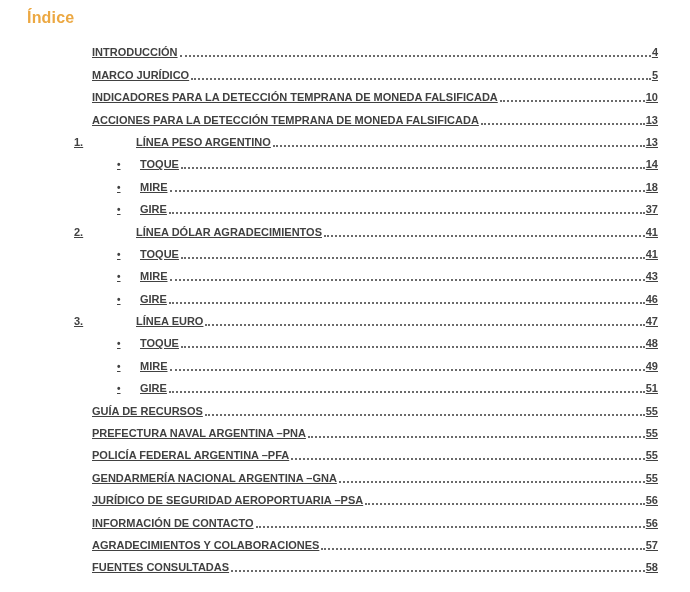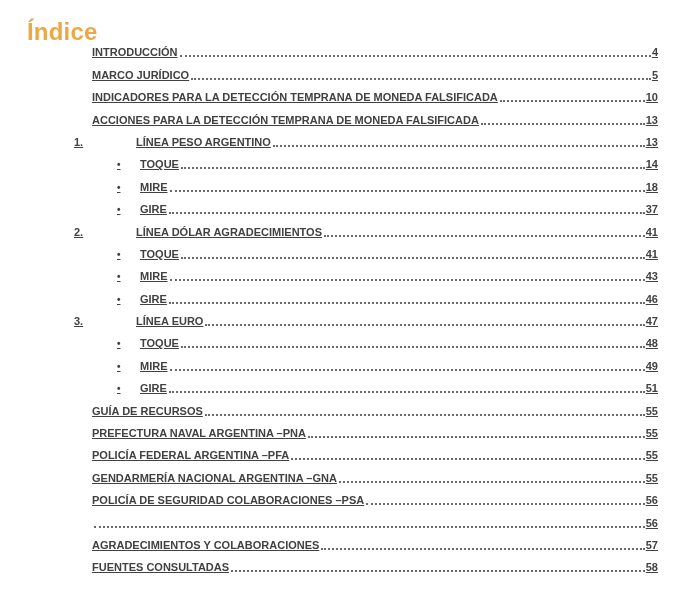--- a/index.html
+++ b/index.html
@@ -13,23 +13,23 @@
   }
   .doc {
     position: relative;
     width: 690px;
     height: 592px;
     background: #ffffff;
   }
   .title {
     position: absolute;
     left: 27px;
-    top: 18px;
+    top: 9px;
     margin: 0;
-    font-size: 24px;
+    font-size: 16px;
     font-weight: bold;
     color: #ECA842;
     letter-spacing: 0.2px;
   }
   .toc {
     position: absolute;
     left: 92px;
     top: 38px;
     width: 566px;
   }
@@ -217,27 +217,28 @@
 
     <div class="row level-main" style="color: rgb(65, 65, 65);">
 
       <span class="label">GENDARMERÍA NACIONAL ARGENTINA –GNA</span>
       <span class="dots" style="border-bottom-color: rgb(106, 106, 106);"></span>
       <span class="page">55</span>
     </div>
 
     <div class="row level-main" style="color: rgb(65, 65, 65);">
 
-      <span class="label">POLICÍA DE SEGURIDAD COLABORACIONES –PSA</span>
+      <span class="label">JURÍDICO DE SEGURIDAD AEROPORTUARIA –PSA</span>
       <span class="dots" style="border-bottom-color: rgb(106, 106, 106);"></span>
       <span class="page">56</span>
     </div>
 
     <div class="row level-main" style="color: rgb(65, 65, 65);">
 
+      <span class="label">INFORMACIÓN DE CONTACTO</span>
       <span class="dots" style="border-bottom-color: rgb(106, 106, 106);"></span>
       <span class="page">56</span>
     </div>
 
     <div class="row level-main" style="color: rgb(65, 65, 65);">
 
       <span class="label">AGRADECIMIENTOS Y COLABORACIONES</span>
       <span class="dots" style="border-bottom-color: rgb(106, 106, 106);"></span>
       <span class="page">57</span>
     </div>

